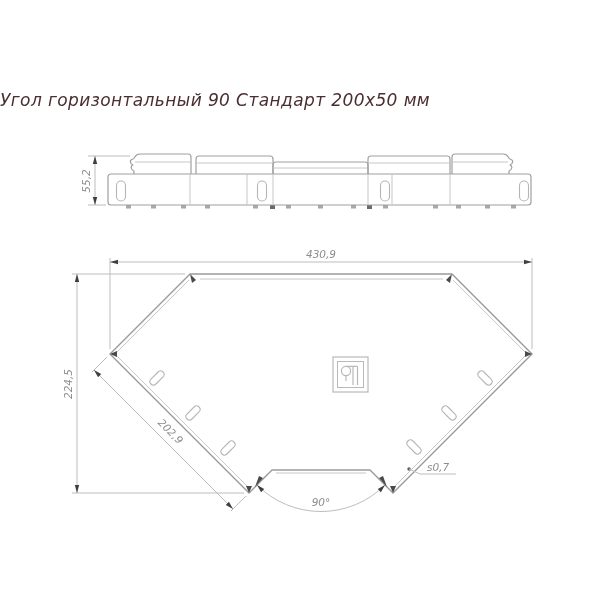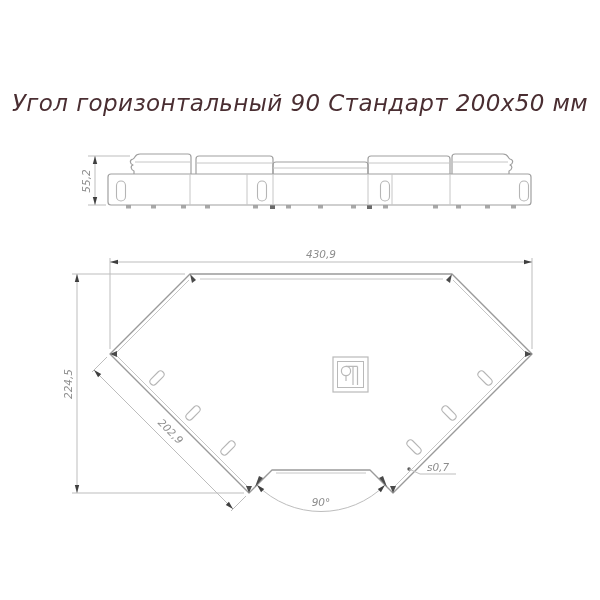--- a/index.html
+++ b/index.html
@@ -1,19 +1,19 @@
 <!DOCTYPE html>
 <html><head>
 <meta charset="utf-8">
 <style>
   html,body{margin:0;padding:0;background:#ffffff;}
   .canvas{position:relative;width:600px;height:600px;background:#ffffff;overflow:hidden;
           font-family:"DejaVu Sans",sans-serif;}
-  .title{position:absolute;left:0;right:0;top:90px;text-align:center;
-         font-style:italic;font-size:23px;letter-spacing:.4px;color:#4a2e32;}
+  .title{position:absolute;left:0;right:0;top:90px;text-align:left;
+         font-style:italic;font-size:17px;letter-spacing:.4px;color:#4a2e32;}
   svg{position:absolute;left:0;top:0;}
   svg text{font-family:"DejaVu Sans",sans-serif;font-style:italic;
            font-size:10.5px;fill:#8d8d8d;}
   .outline{fill:none;stroke:#9a9a9a;stroke-width:1.4;stroke-linejoin:round;}
   .edge{fill:none;stroke:#a0a0a0;stroke-width:1.2;stroke-linejoin:round;}
   .fold{fill:none;stroke:#c6c6c6;stroke-width:1;}
   .dim{fill:none;stroke:#bdbdbd;stroke-width:1;}
   .slot{fill:#ffffff;stroke:#b5b5b5;stroke-width:1.1;}
   .arrow{fill:#3f3f3f;stroke:none;}
   .dart{fill:#4a4a4a;stroke:none;}

